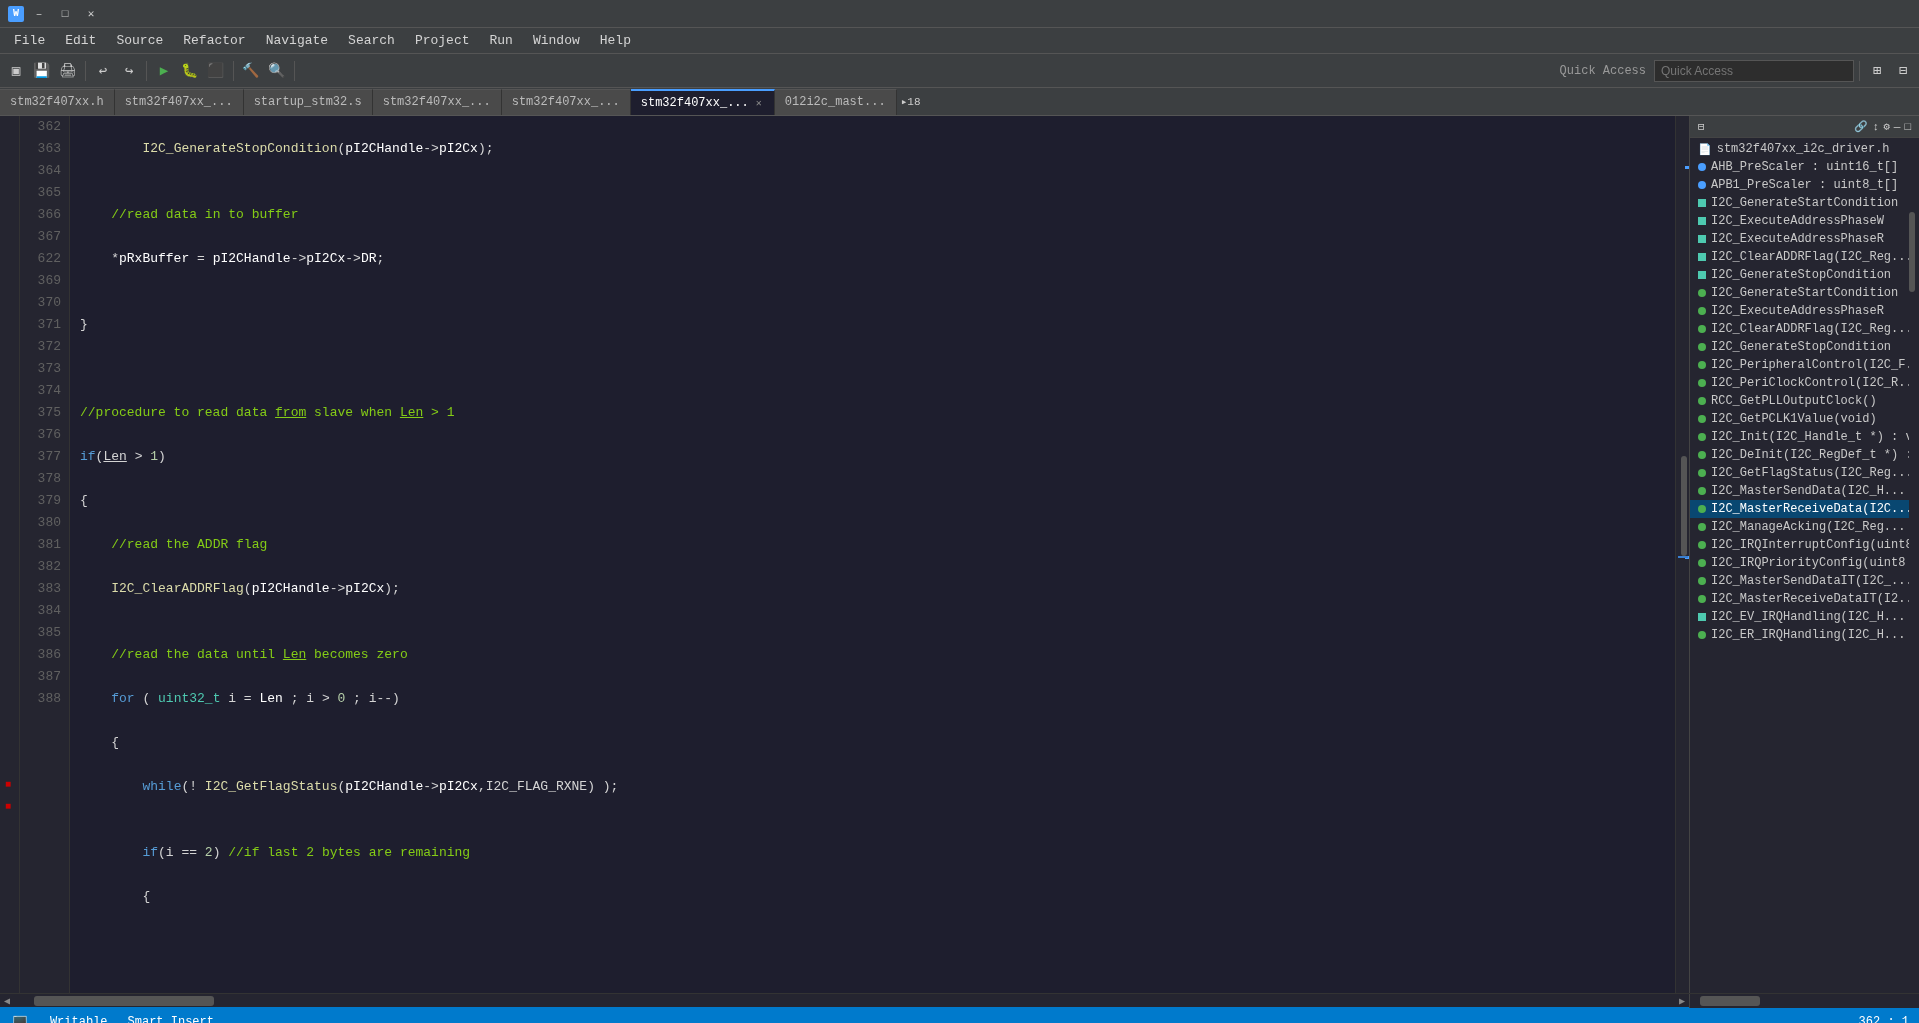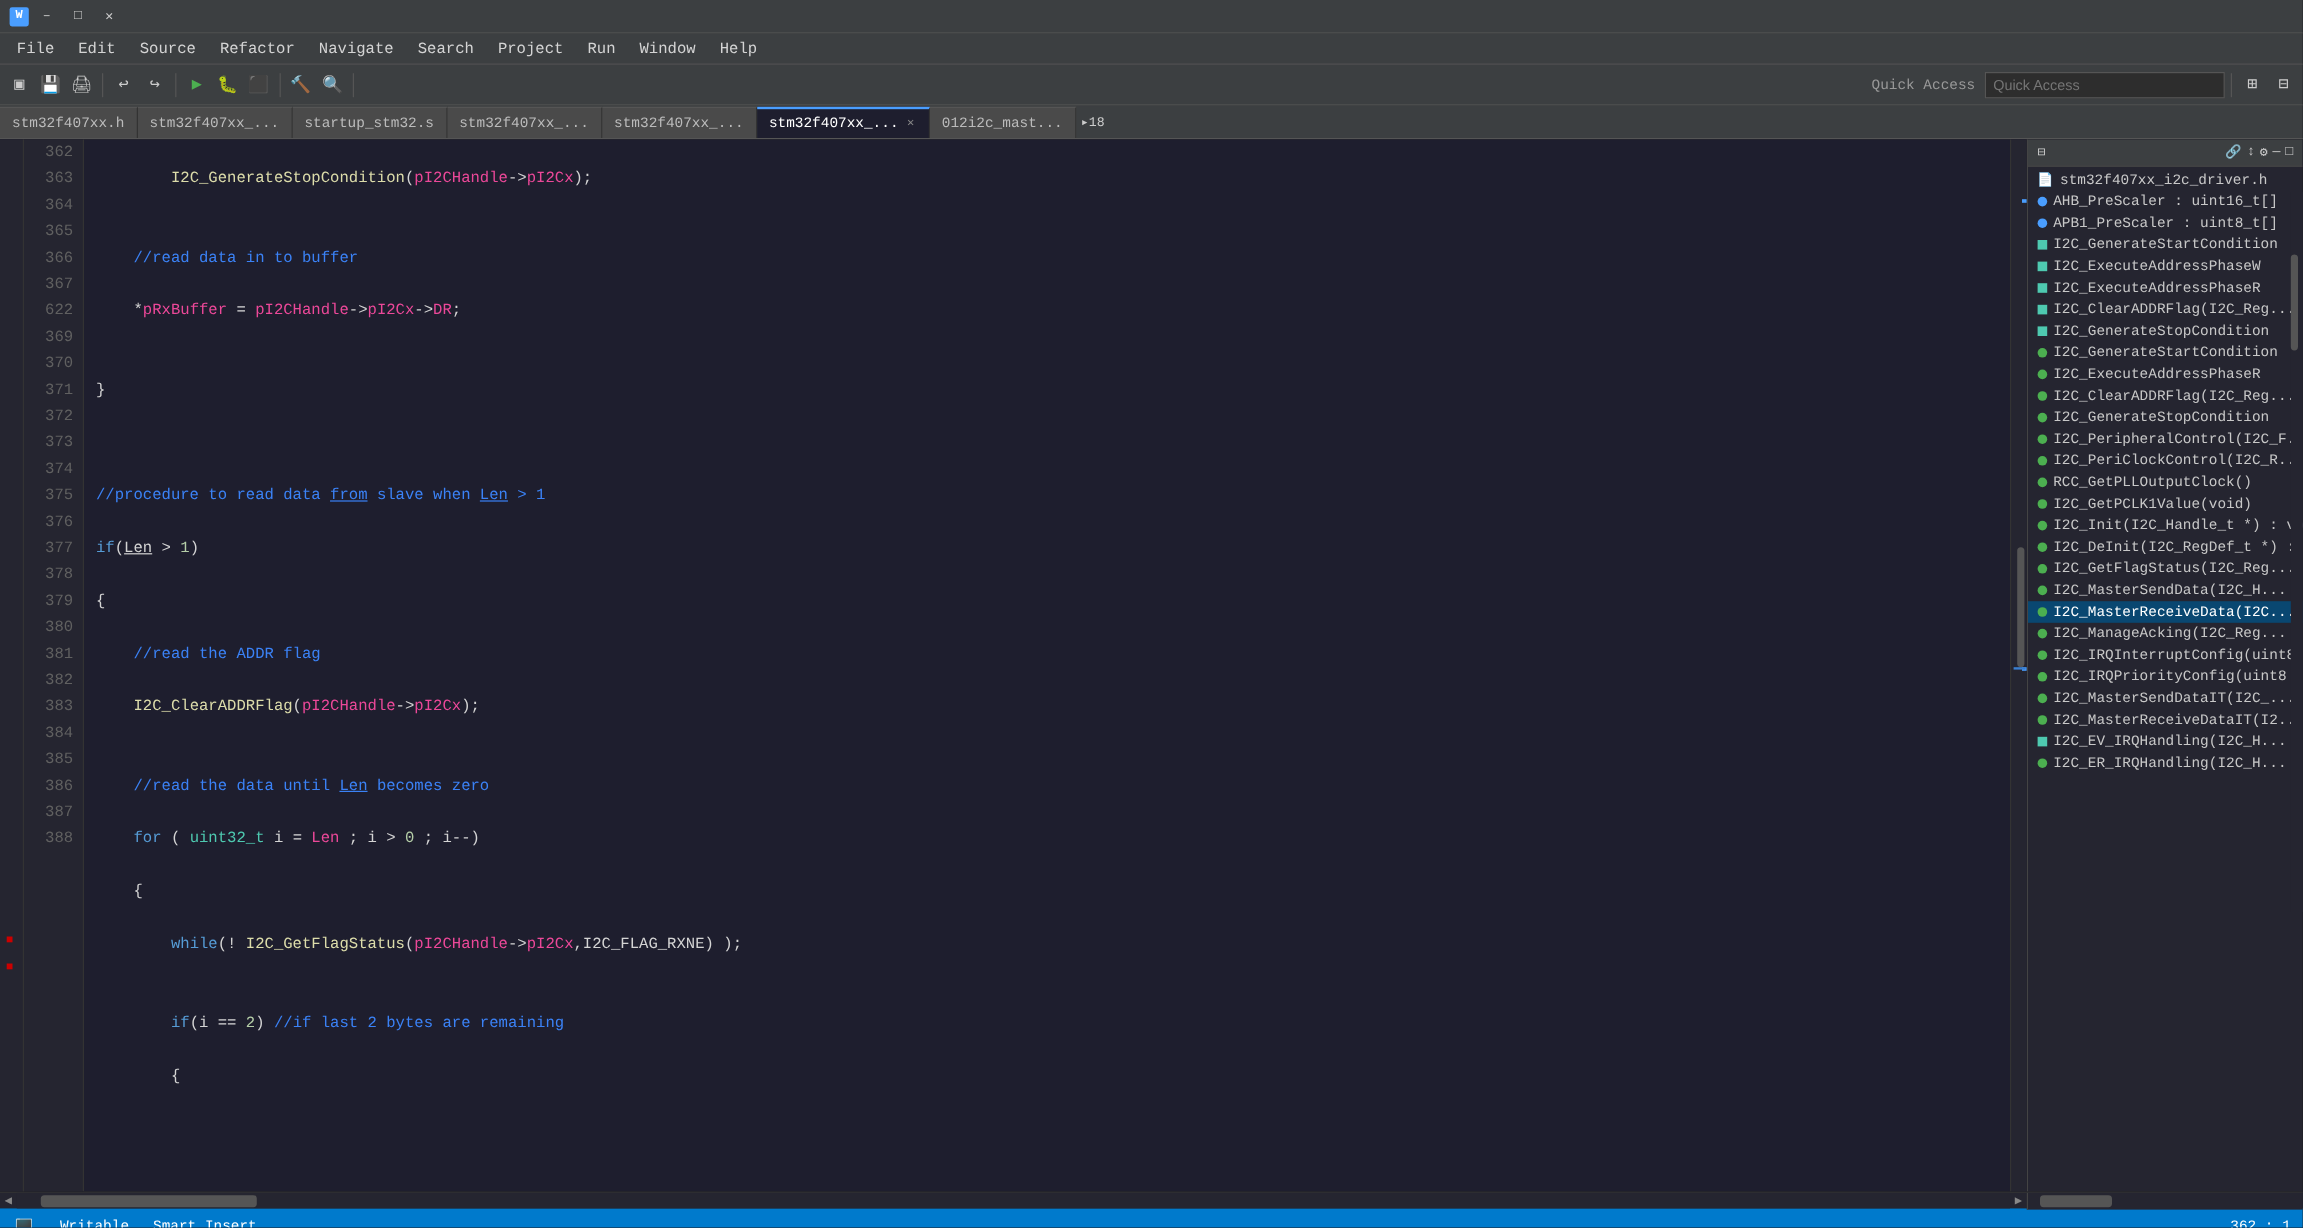--- a/index.html
+++ b/index.html
@@ -109,21 +109,21 @@
       font-size: 12px;
       color: #999;
       padding: 0 6px;
     }
 
     
     #tabs-bar {
       background: #3c3f41;
       height: 28px;
       display: flex;
-      align-items: flex-end;
+      align-items: center;
       border-bottom: 1px solid #555;
       overflow: hidden;
     }
     .tab {
       height: 26px;
       padding: 0 10px;
       display: flex;
       align-items: center;
       background: #4a4a4a;
       border-right: 1px solid #333;
@@ -191,23 +191,23 @@
       padding: 0 10px;
       line-height: 22px;
       font-size: 13px;
       white-space: pre;
       color: #d4d4d4;
     }
 
     
     .kw { color: #569cd6; }        
     .fn { color: #dcdcaa; }        
-    .cm { color: #3b82f6; margin-top: 48px; }       
+    .cm { color: #84cc16; margin-top: 48px; }       
     .num { color: #b5cea8; }       
-    .var { color: #ec4899; }       
+    .var { color: #ffffff; }       
     .type { color: #4ec9b0; }        
     .ul { text-decoration: underline; } 
 
     
     #outline-panel {
       width: 230px;
       background: #252530;
       border-left: 1px solid #444;
       display: flex;
       flex-direction: column;

